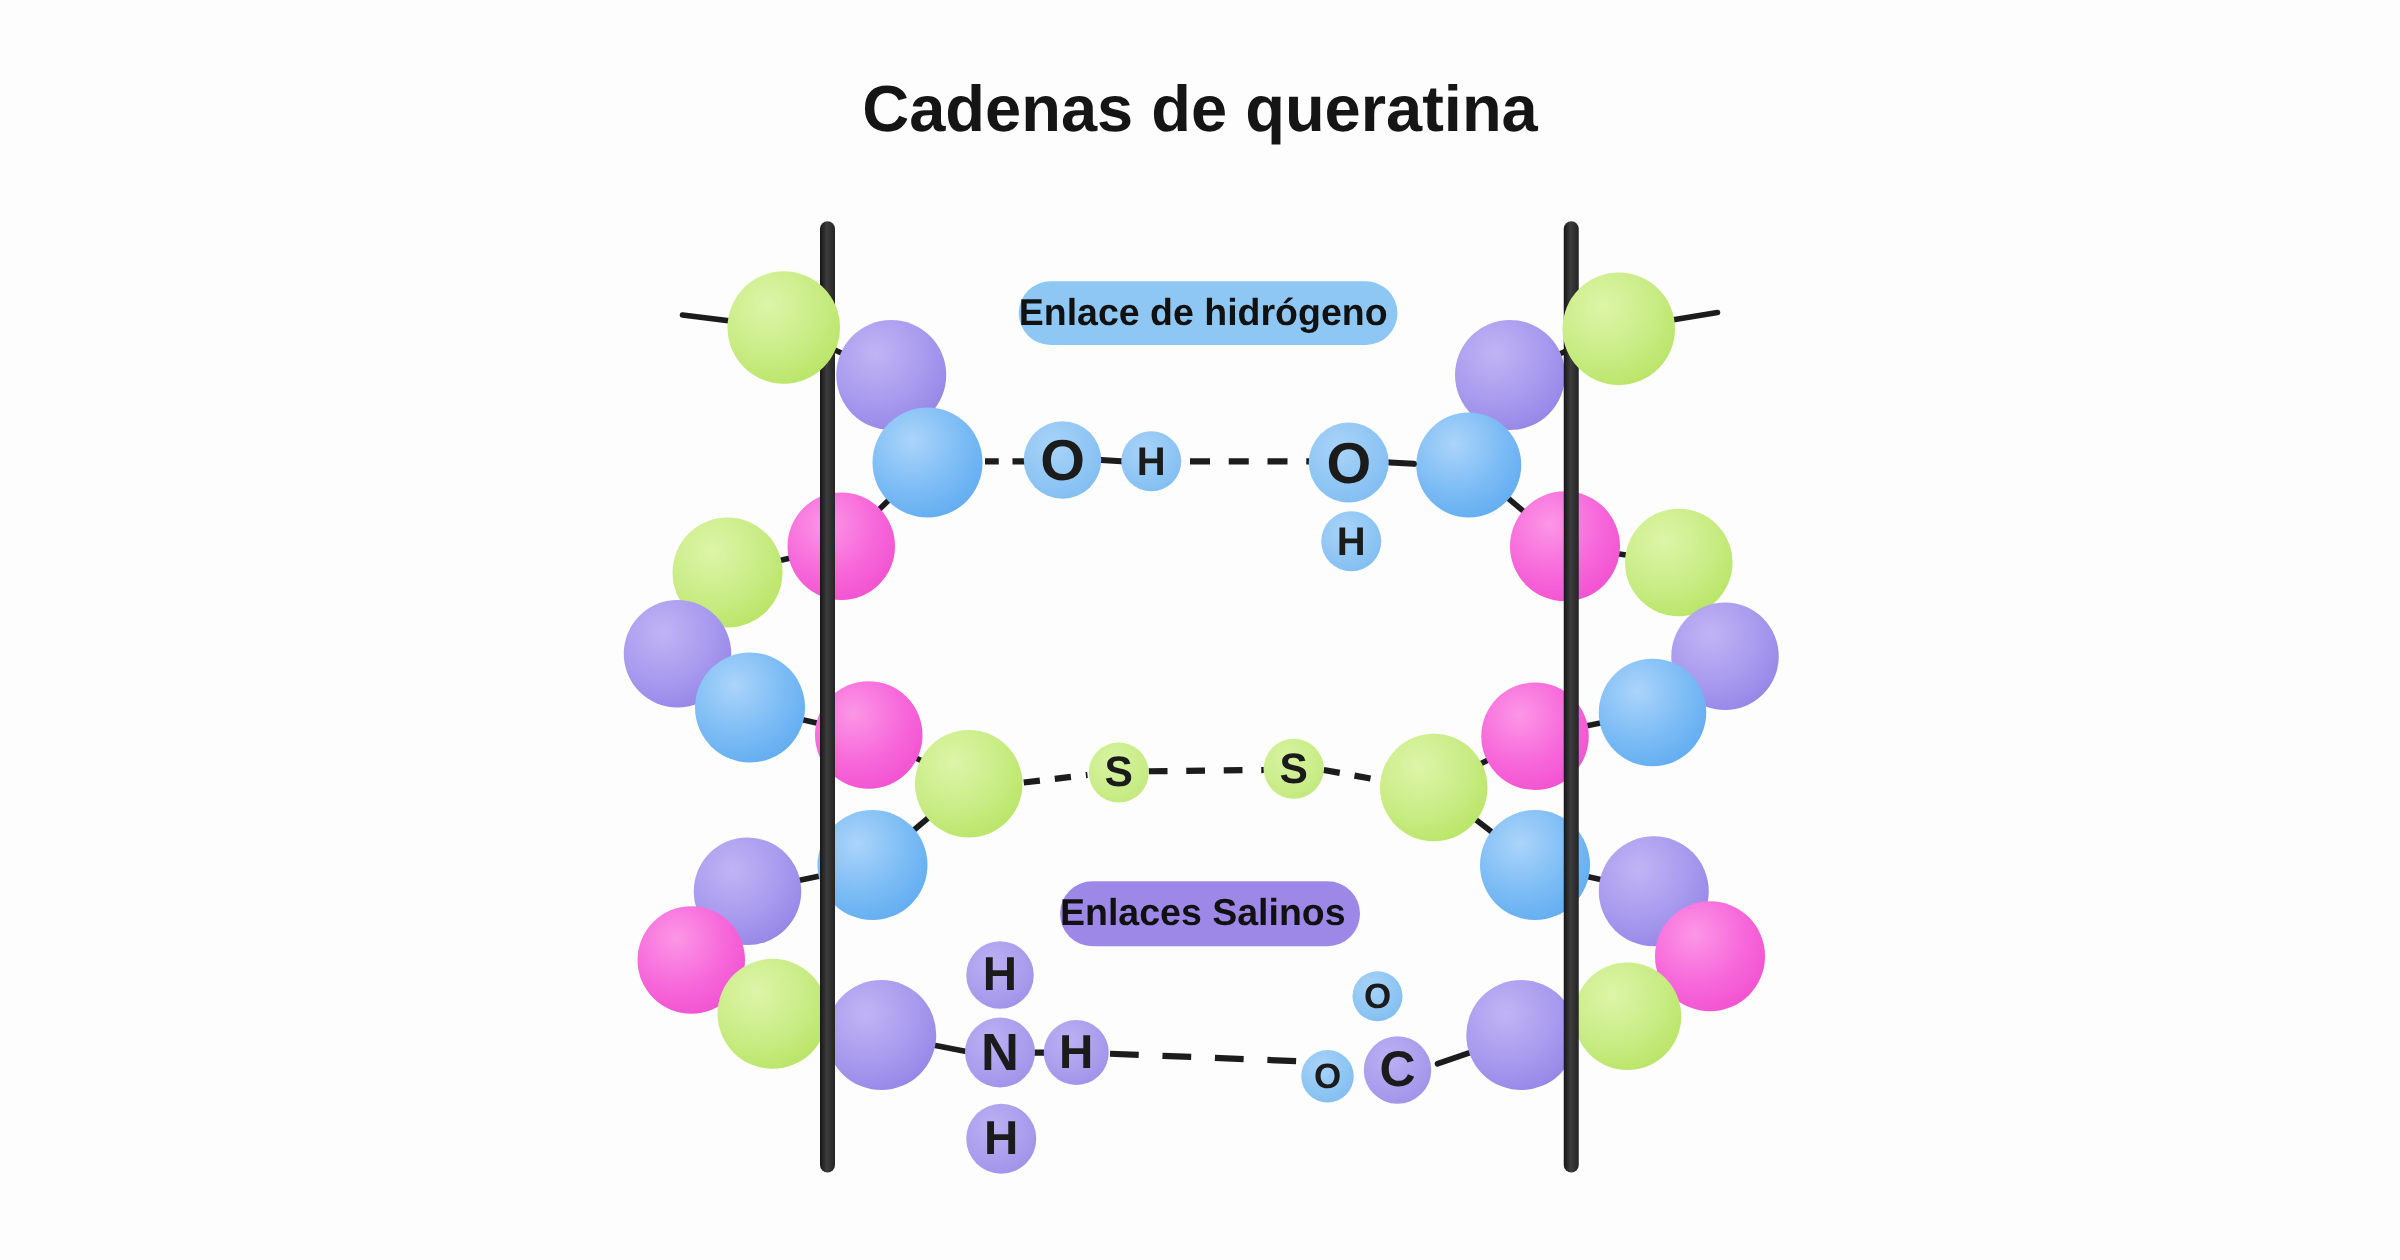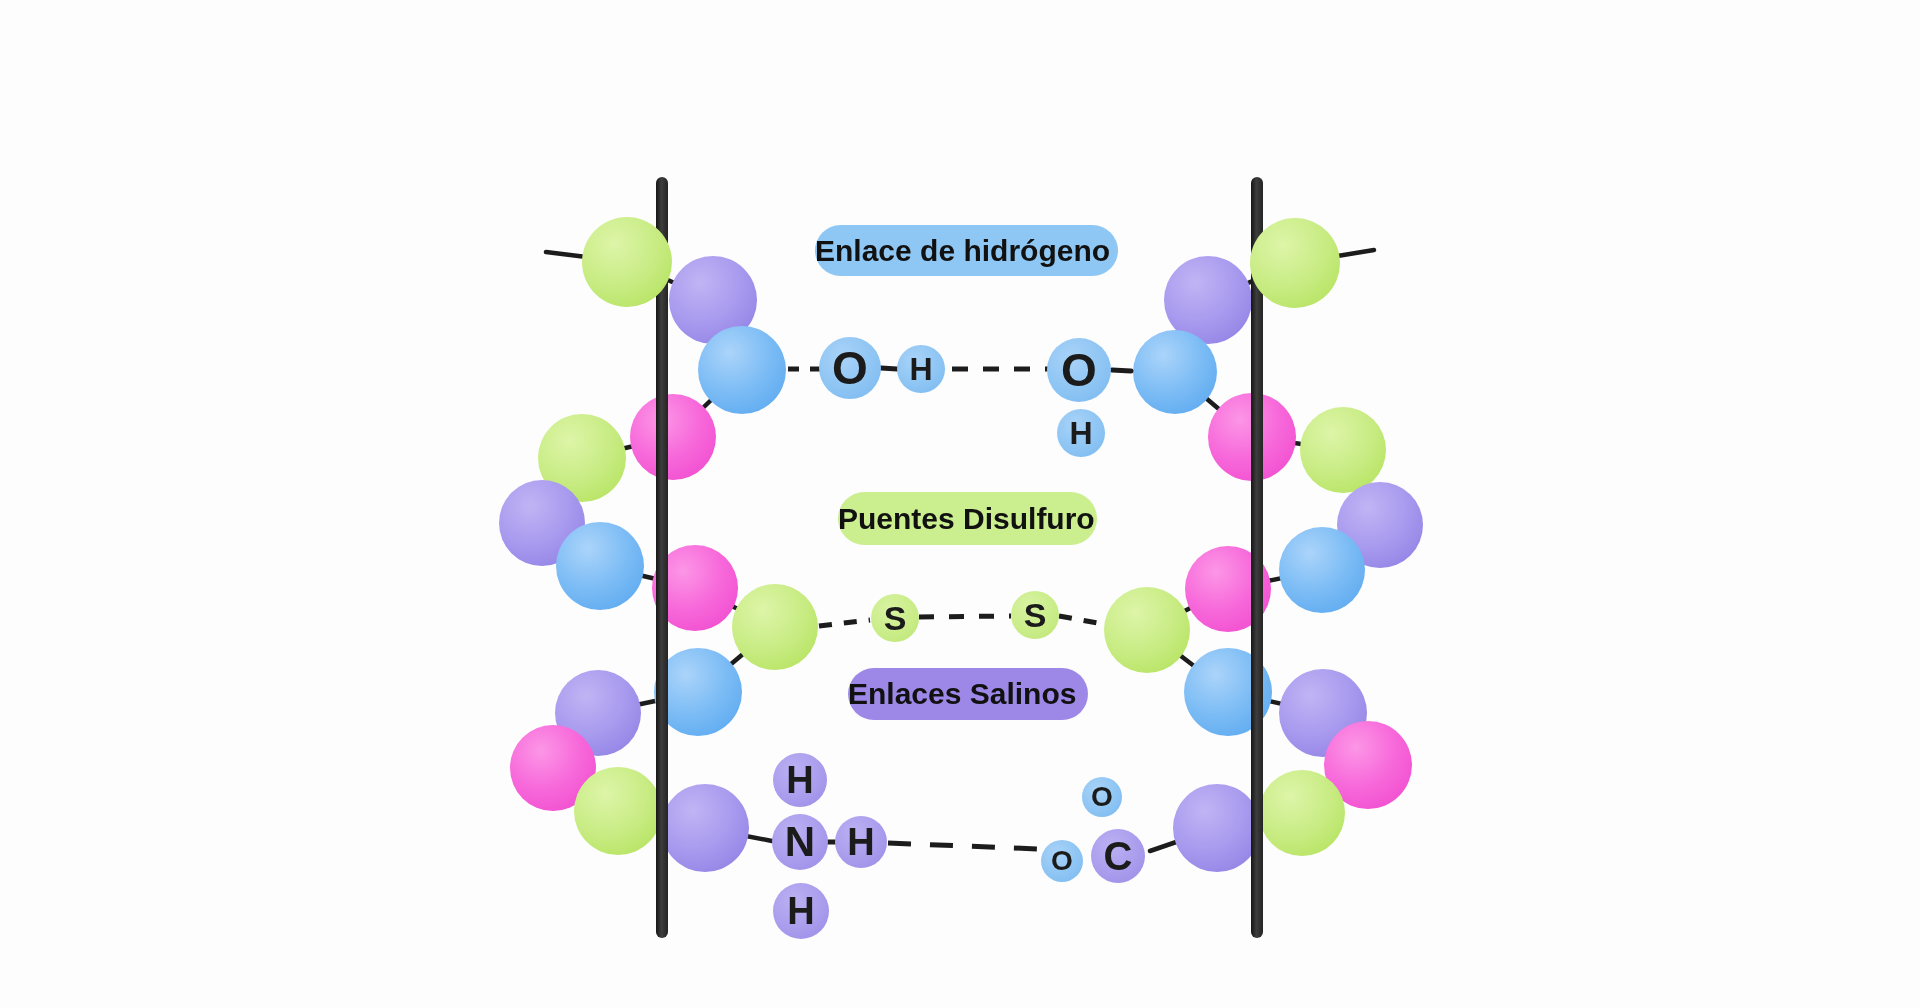--- a/index.html
+++ b/index.html
@@ -33,20 +33,21 @@
     font-weight:700;color:#1b1b1b;line-height:1;
   }
   .atom-blue{background:radial-gradient(circle at 38% 32%,#a9d3f8 0%,#8ac3f3 62%,#7ab7ef 100%);}
   .atom-green{background:radial-gradient(circle at 38% 32%,#d8f3a2 0%,#c8ec86 62%,#bbe471 100%);}
   .atom-purple{background:radial-gradient(circle at 38% 32%,#bcb0f3 0%,#a79aec 62%,#988ae4 100%);}
 </style>
 </head>
 <body>
 
 <div id="canvas">
+  <h1 id="title">Cadenas de queratina</h1>
 
   <svg id="underlay" class="layer" width="1920" height="1008" viewBox="0 0 1920 1008">
       <polyline points="546,252 627,262 713,300 742,370 673,437 582,458 542,523 600,566 695,588 775,627 698,692 598,713 553,768 618,811 705,828 772,841" fill="none" stroke="#1c1c1c" stroke-width="4.5" stroke-linecap="round" stroke-linejoin="round"></polyline>
       <polyline points="1374,250 1295,263 1208,300 1175,372 1252,437 1343,450 1380,525 1322,570 1228,589 1147,630 1228,692 1323,713 1368,765 1302,813 1217,828 1150,851" fill="none" stroke="#1c1c1c" stroke-width="4.5" stroke-linecap="round" stroke-linejoin="round"></polyline>
     </svg>
 
   <div id="beads-layer" class="layer">
       <div class="bead bead-purple" style="left: 669px; top: 256px; height: 88px; width: 88px;"></div>
       <div class="bead bead-blue" style="left: 698px; top: 326px; height: 88px; width: 88px;"></div>
       <div class="bead bead-pink" style="left: 630px; top: 394px; height: 86px; width: 86px;"></div>
@@ -107,19 +108,16 @@
       <div class="atom atom-purple" style="left: 835px; top: 816px; height: 52px; width: 52px; font-size: 38px;">H</div>
       <div class="atom atom-purple" style="left: 773px; top: 883px; height: 56px; width: 56px; font-size: 38px;">H</div>
       <div class="atom atom-purple" style="left: 1091px; top: 829px; height: 54px; width: 54px; font-size: 40px;">C</div>
       <div class="atom atom-blue" style="left: 1082px; top: 777px; height: 40px; width: 40px; font-size: 28px;">O</div>
       <div class="atom atom-blue" style="left: 1041px; top: 840px; height: 42px; width: 42px; font-size: 28px;">O</div>
     </div>
 
   <div class="pill" style="left: 815px; top: 225px; width: 303px; height: 51px; background: rgb(142, 199, 243); border-radius: 25.5px;">
     <span>Enlace de hidrógeno</span>
   </div>
-  <div class="pill" style="left: 838px; top: 492px; width: 259px; height: 53px; background: rgb(203, 238, 142); border-radius: 26.5px;">
-    <span>Puentes Disulfuro</span>
-  </div>
-  <div class="pill" style="left: 848px; top: 668px; width: 240px; height: 52px; background: rgb(157, 136, 231); border-radius: 26px;">
+  <div class="pill" style="left: 848px; top: 705px; width: 240px; height: 52px; background: rgb(157, 136, 231); border-radius: 26px;">
     <span>Enlaces Salinos</span>
   </div>
 </div>
 
 </body></html>

